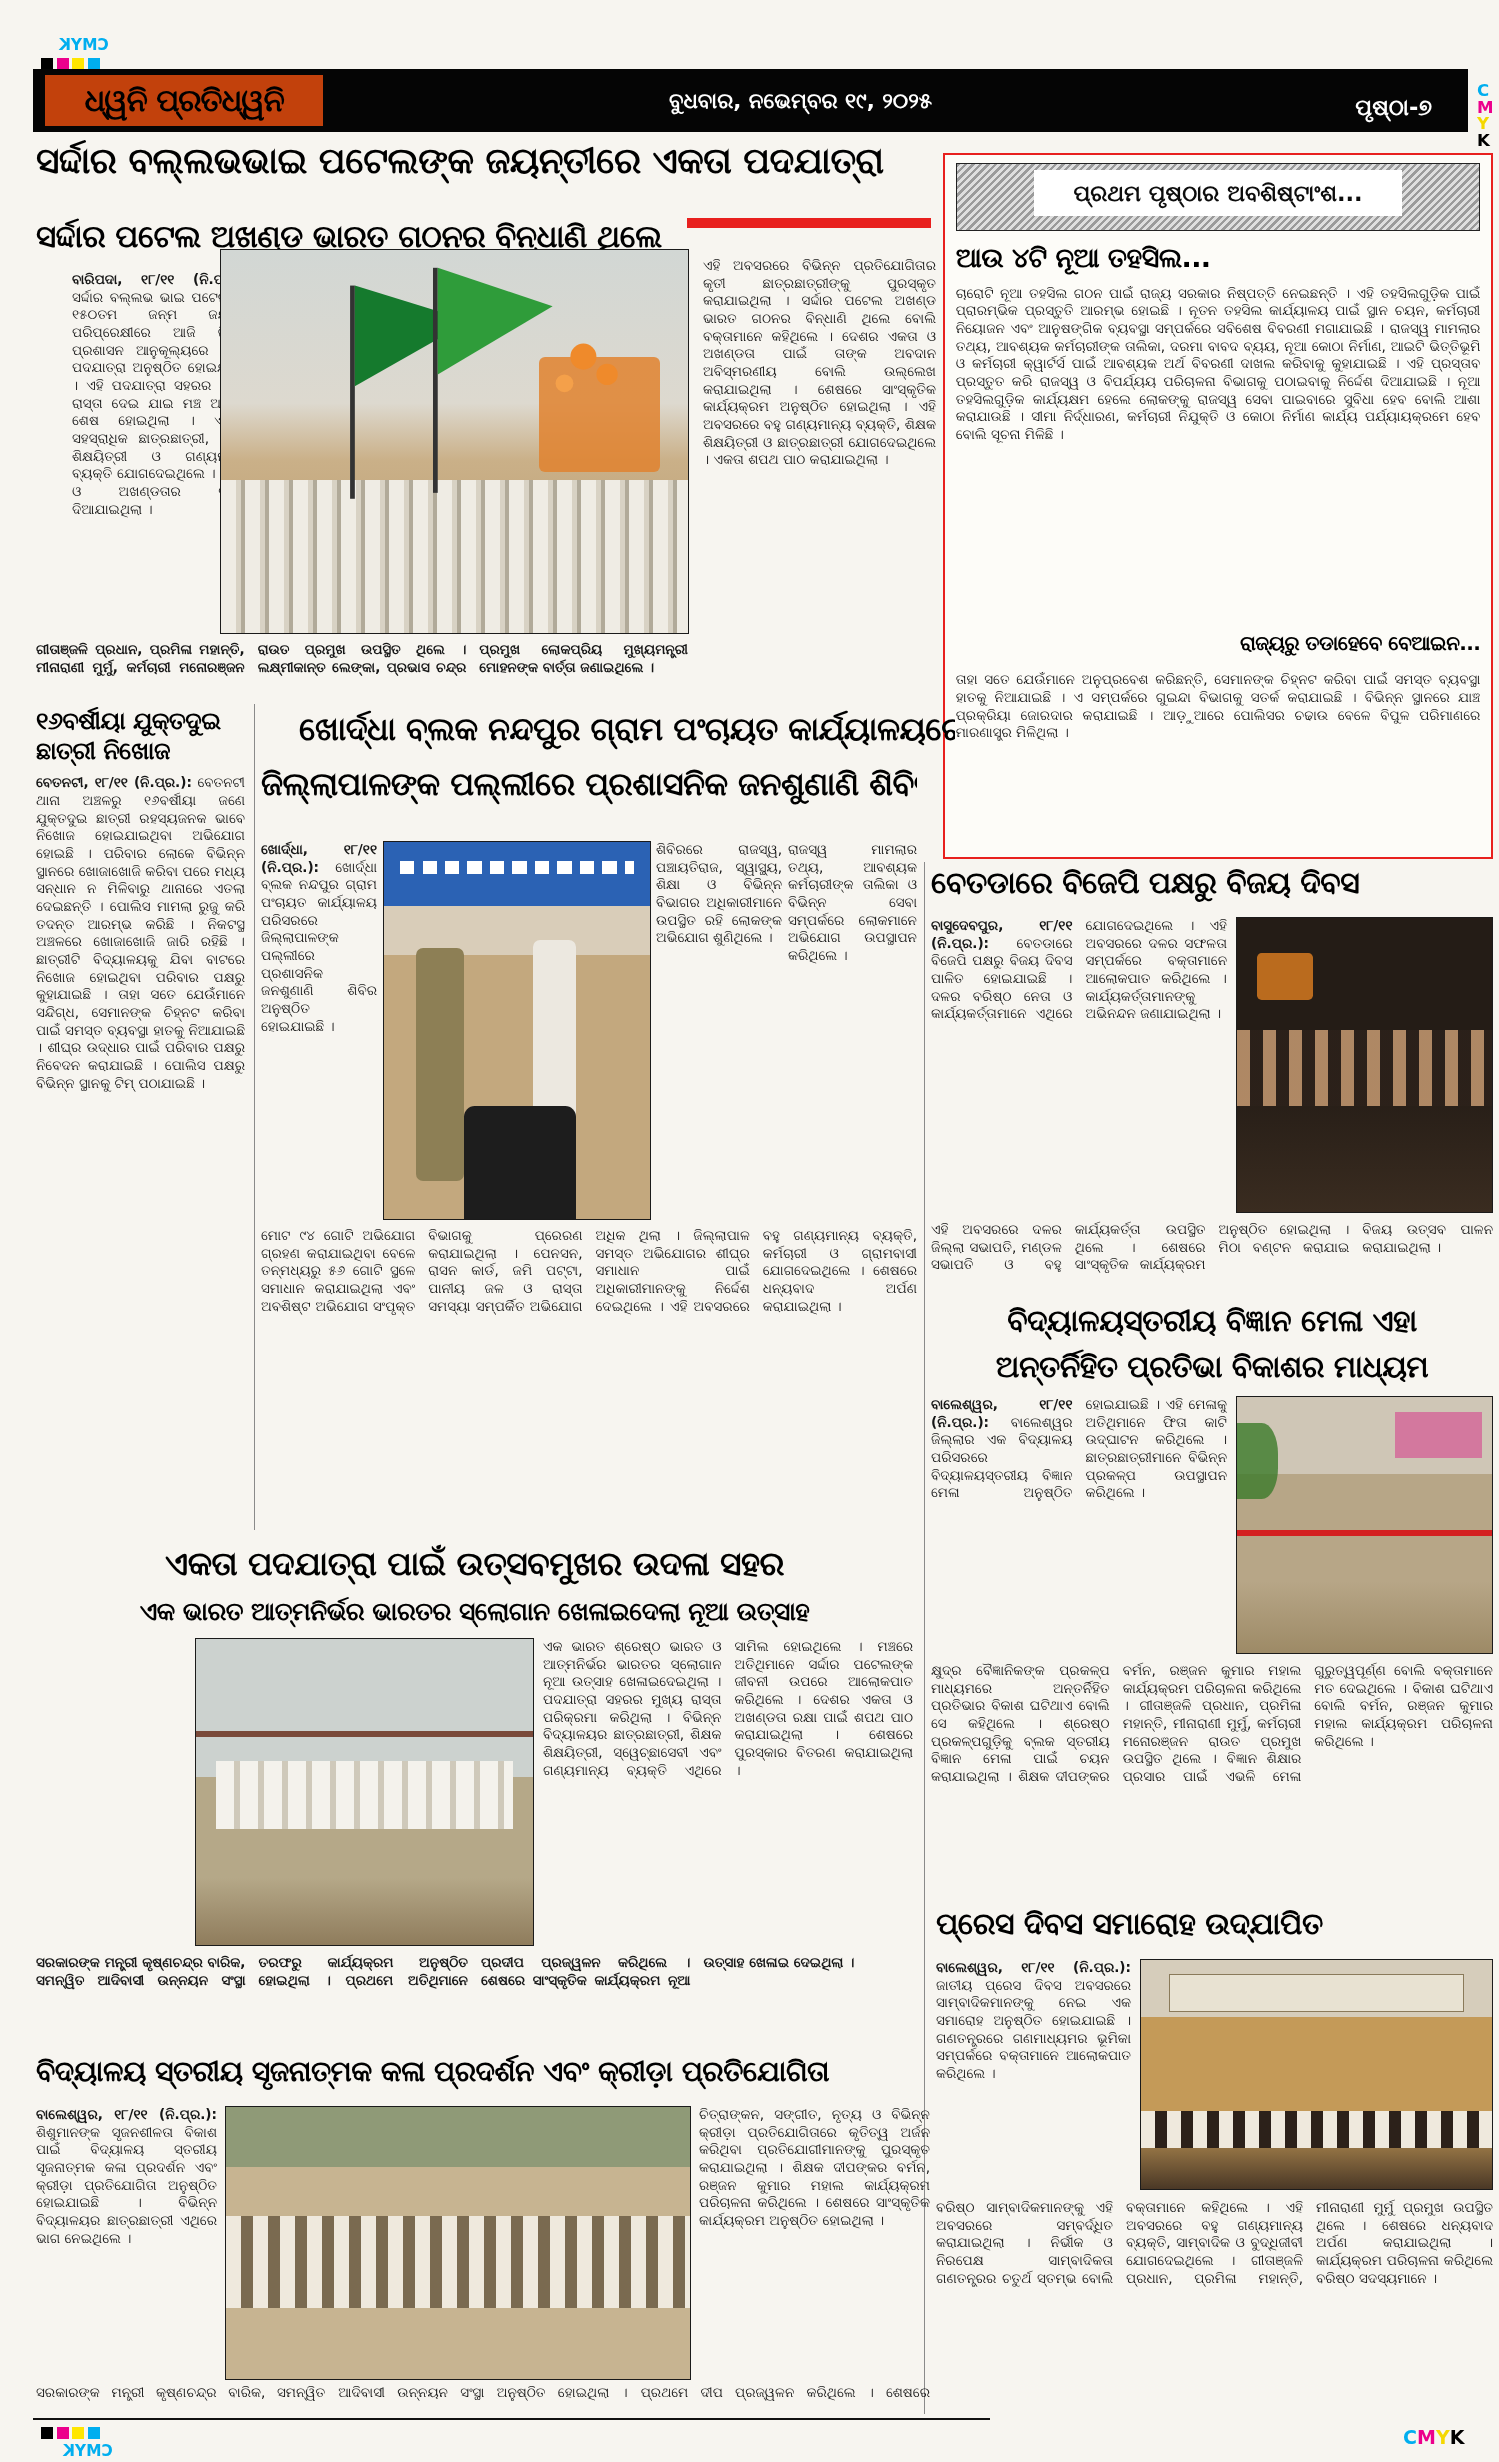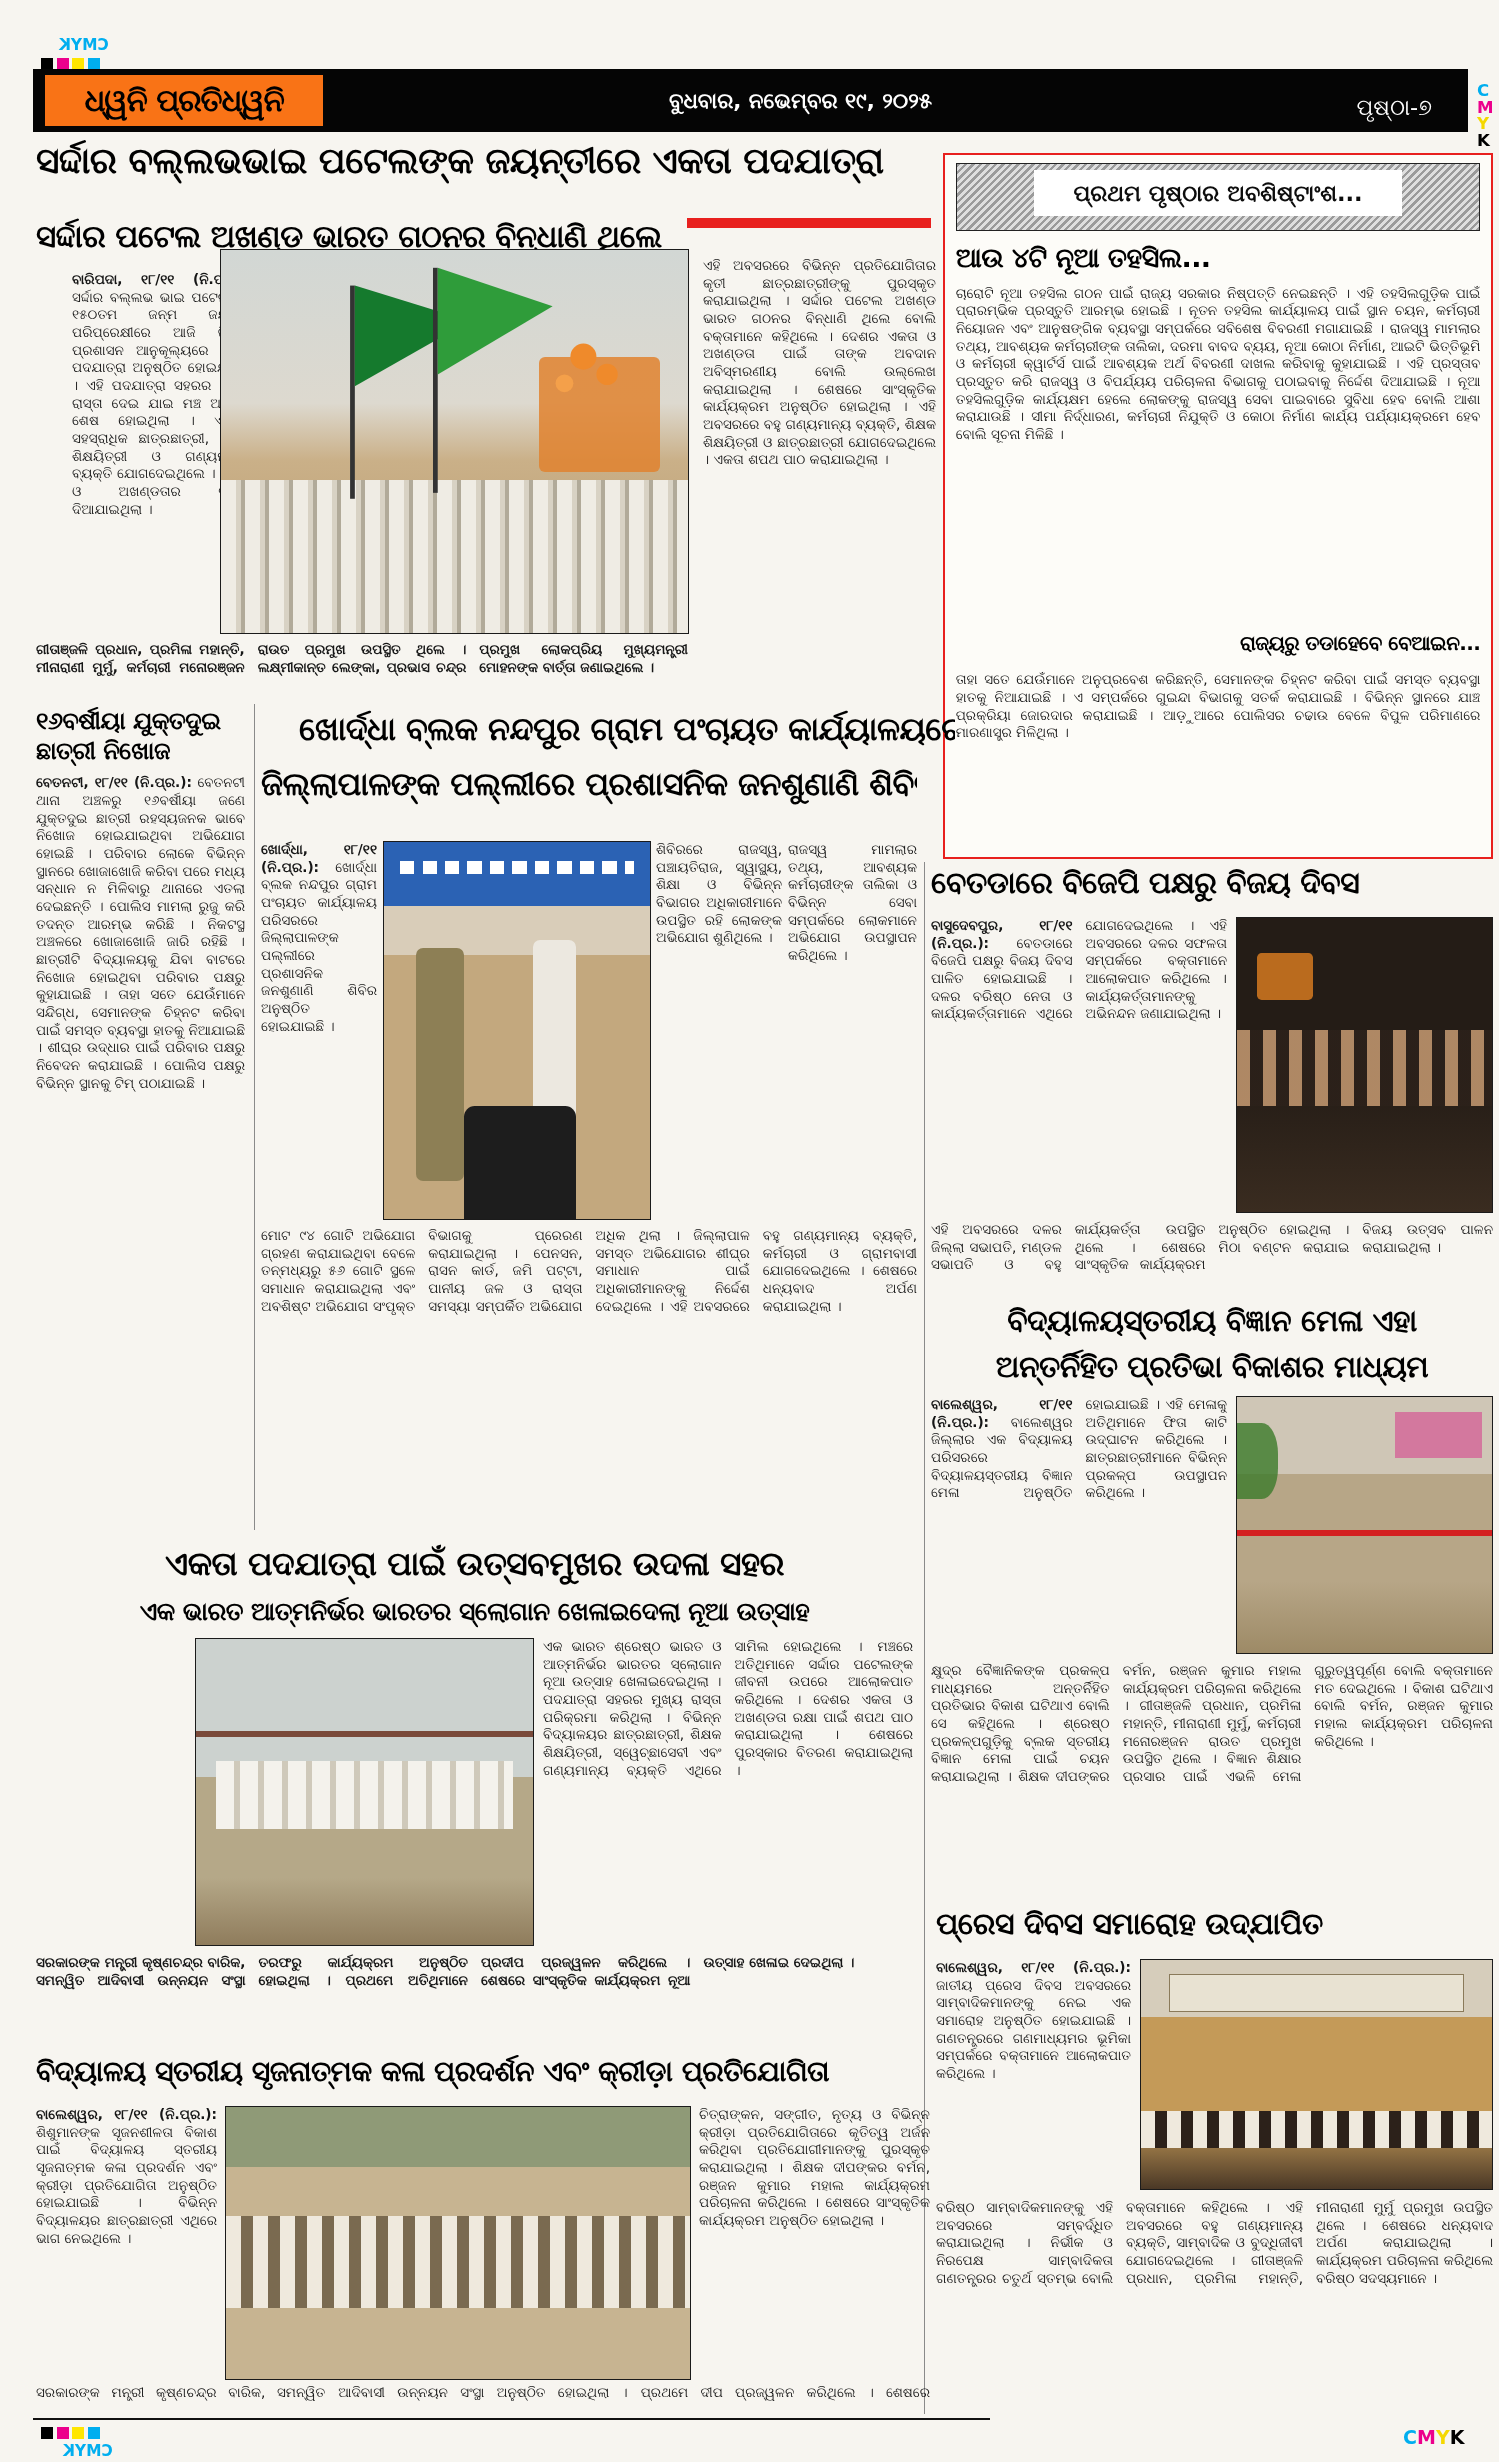--- a/index.html
+++ b/index.html
@@ -12,27 +12,27 @@
   .cols4{column-count:4;column-gap:13px;}
   .dl{font-weight:bold;}
   .hl{font-weight:bold;color:#000;letter-spacing:-0.6px;}
   .nowrap{white-space:nowrap;overflow:hidden;}
   .center{text-align:center;}
   .photo{position:absolute;border:1.8px solid #1b1b1b;box-sizing:border-box;overflow:hidden;}
   .vline{position:absolute;width:0.6px;background:#8a8a8a;}
   .hline{position:absolute;background:#111;}
   .redrule{position:absolute;background:#e8201e;}
   .bar{position:absolute;left:33px;top:69px;width:1435px;height:63px;background:#050505;}
-  .masthead-box{position:absolute;left:12px;top:6px;width:278px;height:51px;background:#f97316;
+  .masthead-box{position:absolute;left:12px;top:6px;width:278px;height:51px;background:#c2410c;
         display:flex;align-items:center;justify-content:center;}
   .masthead-txt{font-size:31px;font-weight:900;color:#000;letter-spacing:-1.2px;white-space:nowrap;}
   .bar-date{position:absolute;left:501px;top:0;width:533px;height:63px;display:flex;align-items:center;
         justify-content:center;color:#fff;font-size:21.3px;font-weight:bold;}
   .bar-page{position:absolute;right:36px;top:0;height:76px;display:flex;align-items:center;
-        color:#fff;font-size:22.5px;font-weight:normal;}
+        color:#fff;font-size:22.5px;font-weight:bold;}
   .redbox{position:absolute;left:943px;top:153px;width:550px;height:706px;border:2.4px solid #e8201e;
         background:#fdfcf8;padding:8.3px 10.7px;box-sizing:border-box;overflow:hidden;}
   .banner{position:relative;height:66px;background:repeating-linear-gradient(135deg,#9a9a9a 0 2.4px,#dedede 2.4px 5.3px);
         border:1.2px solid #222;}
   .banner-inner{position:absolute;left:77px;right:77px;top:6px;bottom:14.2px;background:#fff;
         display:flex;align-items:center;justify-content:center;font-size:22.5px;font-weight:bold;}
   .sq{width:12px;height:12px;display:inline-block;margin-right:3.6px;}
   .sq.c{background:#00aeef;} .sq.m{background:#ec008c;} .sq.y{background:#ffe600;} .sq.k{background:#000;}
   .cmyk-label{font-size:15.4px;font-weight:bold;color:#00aeef;transform:scaleX(-1);display:inline-block;}
   .cmyk-colored span:nth-child(1){color:#00aeef;} .cmyk-colored span:nth-child(2){color:#ec008c;}

